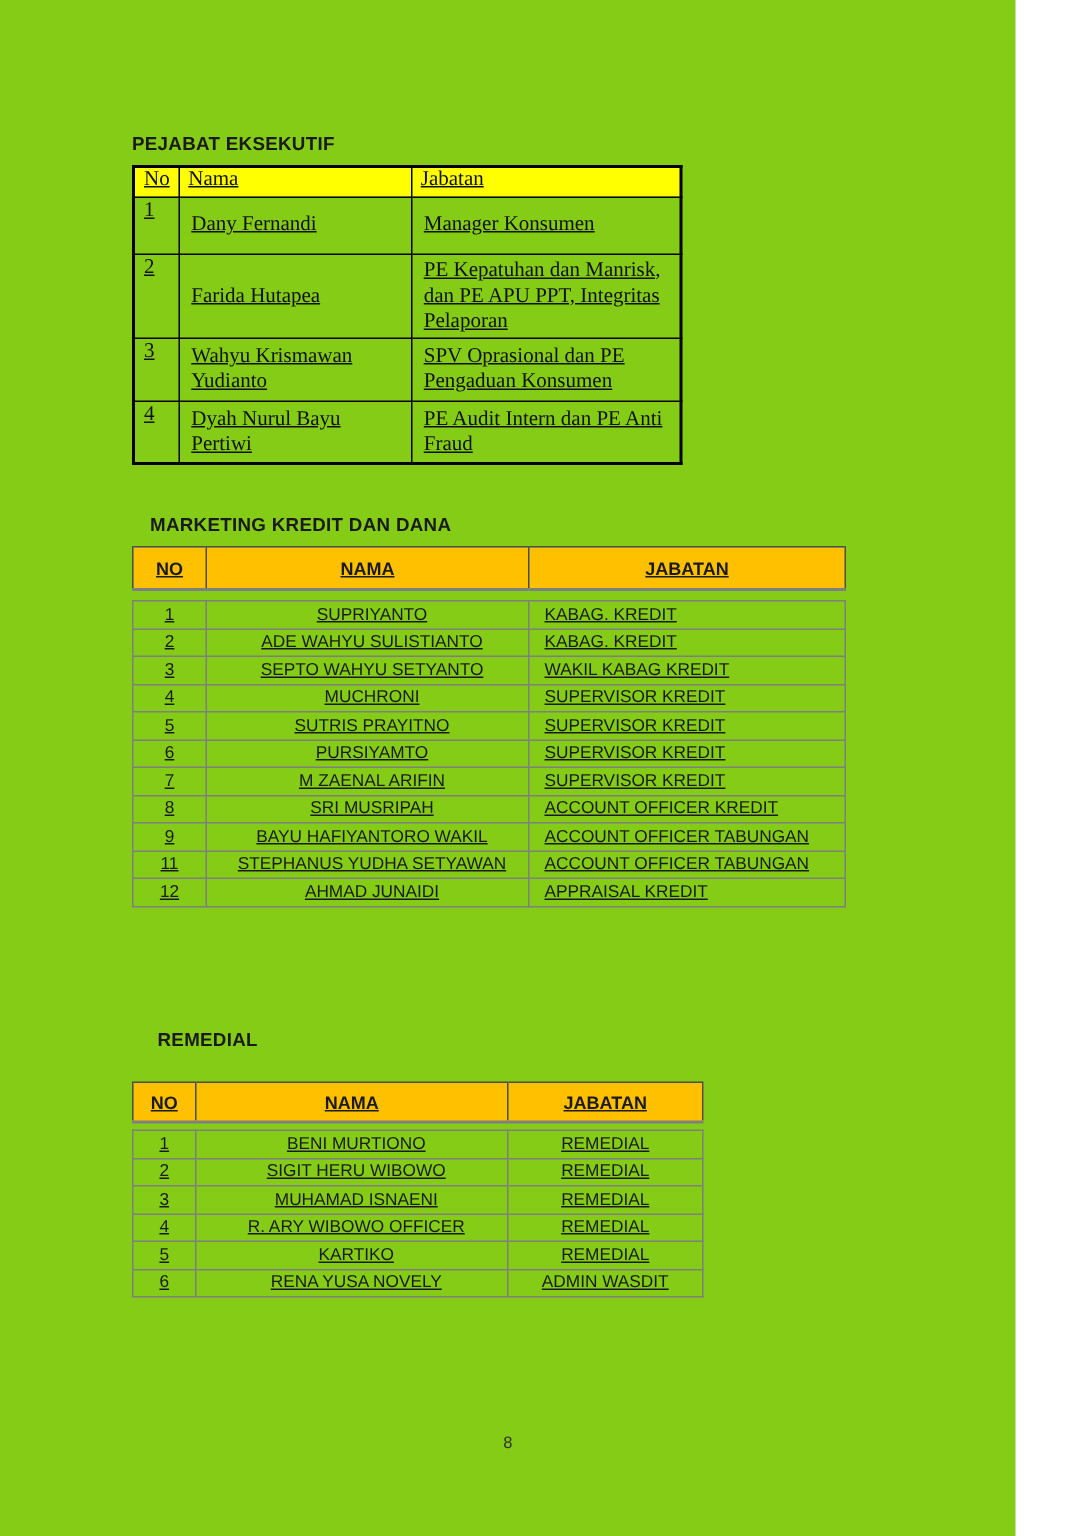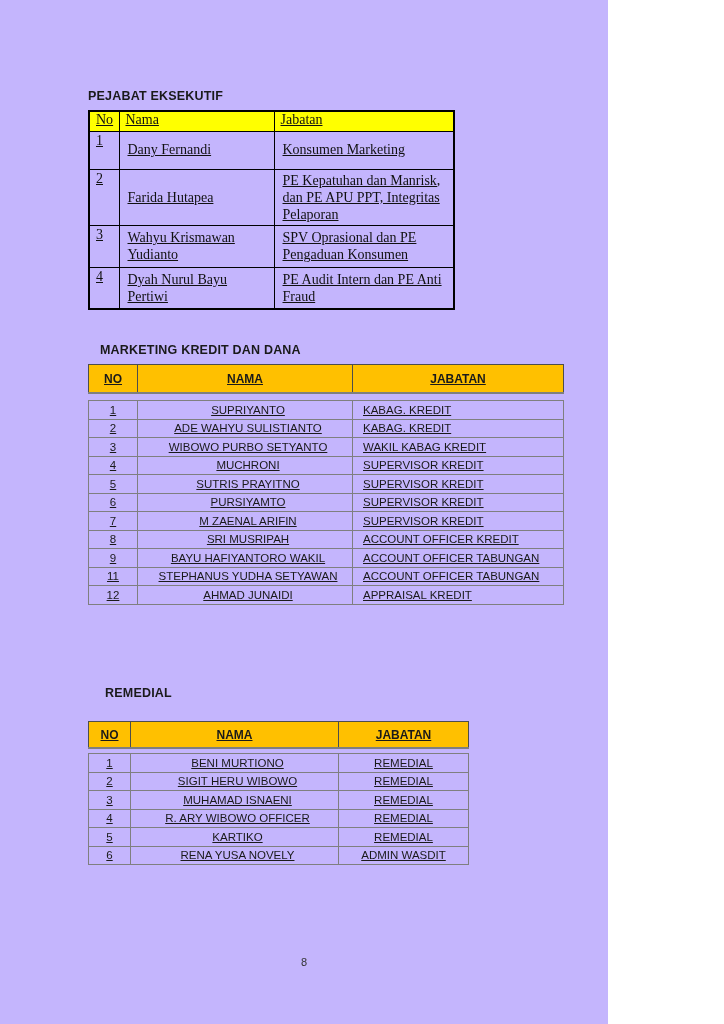--- a/index.html
+++ b/index.html
@@ -1,18 +1,18 @@
 <!DOCTYPE html>
 <html style="--yellow-header: #ffff00; --orange-header: #ffc000; --table1-border: #000000; --table23-border: #7f7f7f; --text: #1a1a1a;"><head>
 <meta charset="utf-8">
 <style>
   * { margin:0; padding:0; box-sizing:border-box; }
   html,body { background:#ffffff; }
   .page {
-    position:relative; width:608px; height:1024px; background:#c4b5fd;
+    position:relative; width:677px; height:1024px; background:#84cc16;
     font-family:"Liberation Sans", sans-serif; color:var(--text, #1a1a1a);
     overflow:hidden;
   }
   .section-title {
     position:absolute; font-weight:bold; font-size:12.5px; letter-spacing:.2px;
     color:var(--text, #1a1a1a); white-space:nowrap;
   }
   table { border-collapse:collapse; table-layout:fixed;text-decoration:underline; }
 
   
@@ -78,21 +78,21 @@
       <tr>
         <th>No</th>
         <th>Nama</th>
         <th>Jabatan</th>
       </tr>
     </thead>
     <tbody>
       <tr style="height:38px">
         <td class="c-no">1</td>
         <td class="c-nama">Dany Fernandi</td>
-        <td class="c-jabatan">Konsumen Marketing</td>
+        <td class="c-jabatan">Manager Konsumen</td>
       </tr>
       <tr style="height:52px">
         <td class="c-no">2</td>
         <td class="c-nama">Farida Hutapea</td>
         <td class="c-jabatan">PE Kepatuhan dan Manrisk, dan PE APU PPT, Integritas Pelaporan</td>
       </tr>
       <tr style="height:42px">
         <td class="c-no">3</td>
         <td class="c-nama">Wahyu Krismawan Yudianto</td>
         <td class="c-jabatan">SPV Oprasional dan PE Pengaduan Konsumen</td>
@@ -134,21 +134,21 @@
         <td class="c-nama">SUPRIYANTO</td>
         <td class="c-jab-left">KABAG. KREDIT</td>
       </tr>
       <tr>
         <td class="c-no">2</td>
         <td class="c-nama">ADE WAHYU SULISTIANTO</td>
         <td class="c-jab-left">KABAG. KREDIT</td>
       </tr>
       <tr>
         <td class="c-no">3</td>
-        <td class="c-nama">WIBOWO PURBO SETYANTO</td>
+        <td class="c-nama">SEPTO WAHYU SETYANTO</td>
         <td class="c-jab-left">WAKIL KABAG KREDIT</td>
       </tr>
       <tr>
         <td class="c-no">4</td>
         <td class="c-nama">MUCHRONI</td>
         <td class="c-jab-left">SUPERVISOR KREDIT</td>
       </tr>
       <tr>
         <td class="c-no">5</td>
         <td class="c-nama">SUTRIS PRAYITNO</td>

